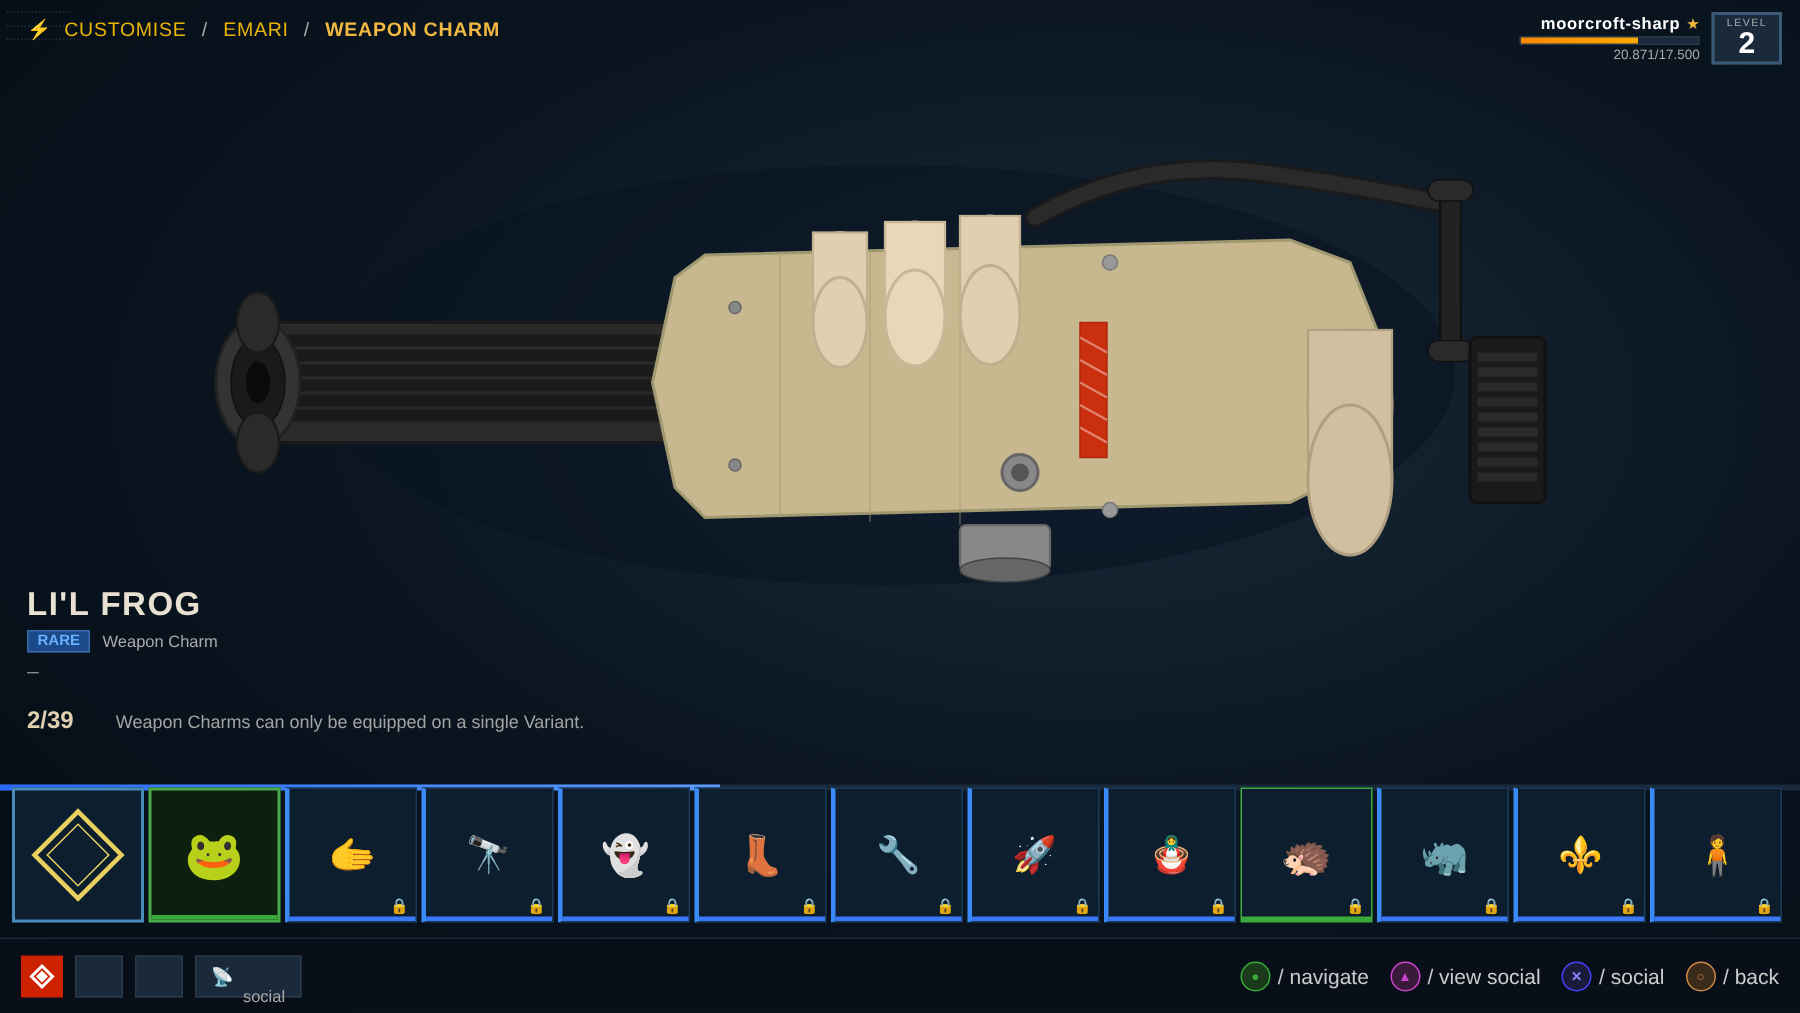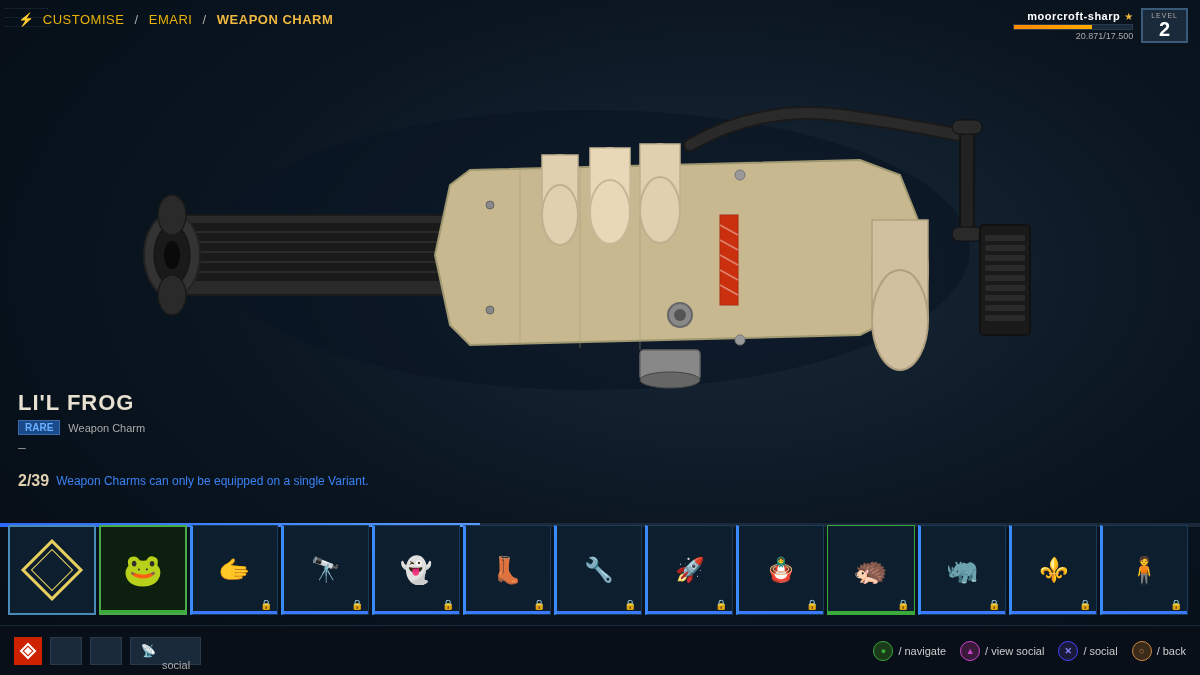--- a/index.html
+++ b/index.html
@@ -164,30 +164,30 @@
     }
 
     
     .counter-row {
       position: absolute;
       bottom: 185px;
       left: 18px;
       z-index: 10;
       display: flex;
       align-items: center;
-      gap: 7px;
+      gap: 28px;
     }
     .counter {
       font-size: 16px;
       color: #e0d0b0;
       font-weight: bold;
     }
     .counter-info {
       font-size: 12px;
-      color: #3b82f6;
+      color: #a3a3a3;
     }
 
     
     .charms-grid {
       position: absolute;
       bottom: 55px;
       left: 0;
       right: 0;
       z-index: 10;
       display: flex;
@@ -345,21 +345,21 @@
       align-items: center;
       justify-content: center;
       font-size: 9px;
       font-weight: bold;
       border: 1.5px solid;
     }
     .ctrl-green { background: #1a3a1a; border-color: #3aaa3a; color: #3aaa3a; }
     .ctrl-pink { background: #3a1a3a; border-color: #cc44cc; color: #cc44cc; }
     .ctrl-blue { background: #1a1a3a; border-color: #4444ff; color: #8888ff; }
     .ctrl-orange { background: #3a2a1a; border-color: #cc8844; color: #cc8844; }
-    .ctrl-label { color: #ccc; font-size: 11px; }
+    .ctrl-label { color: #ccc; font-size: 14px; }
 
     
     .corner-text {
       position: absolute;
       top: 4px;
       left: 4px;
       font-size: 7px;
       color: #334455;
       z-index: 10;
       line-height: 1.3;

